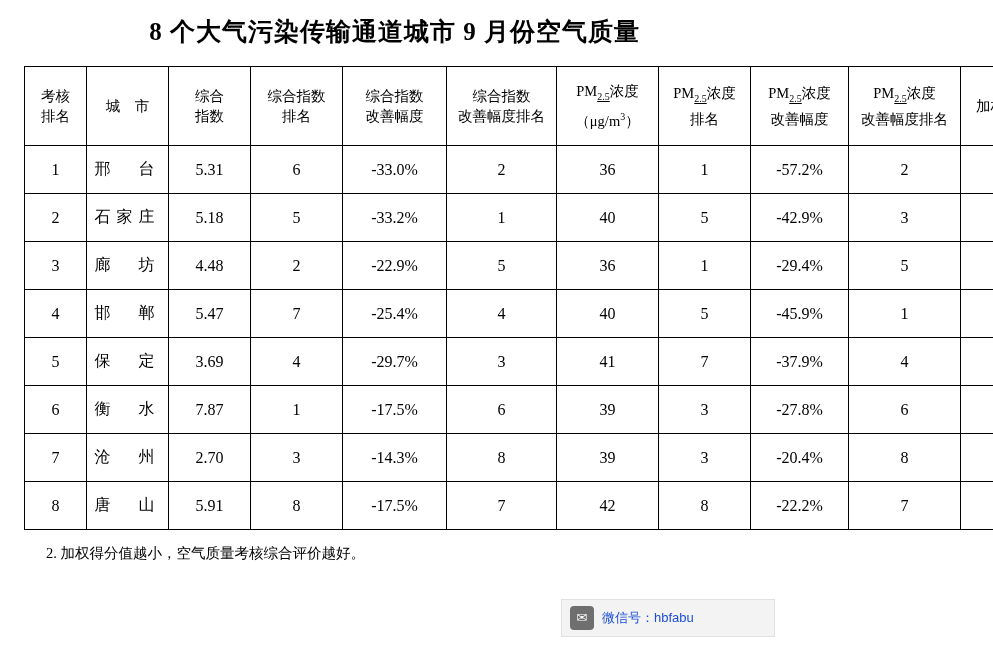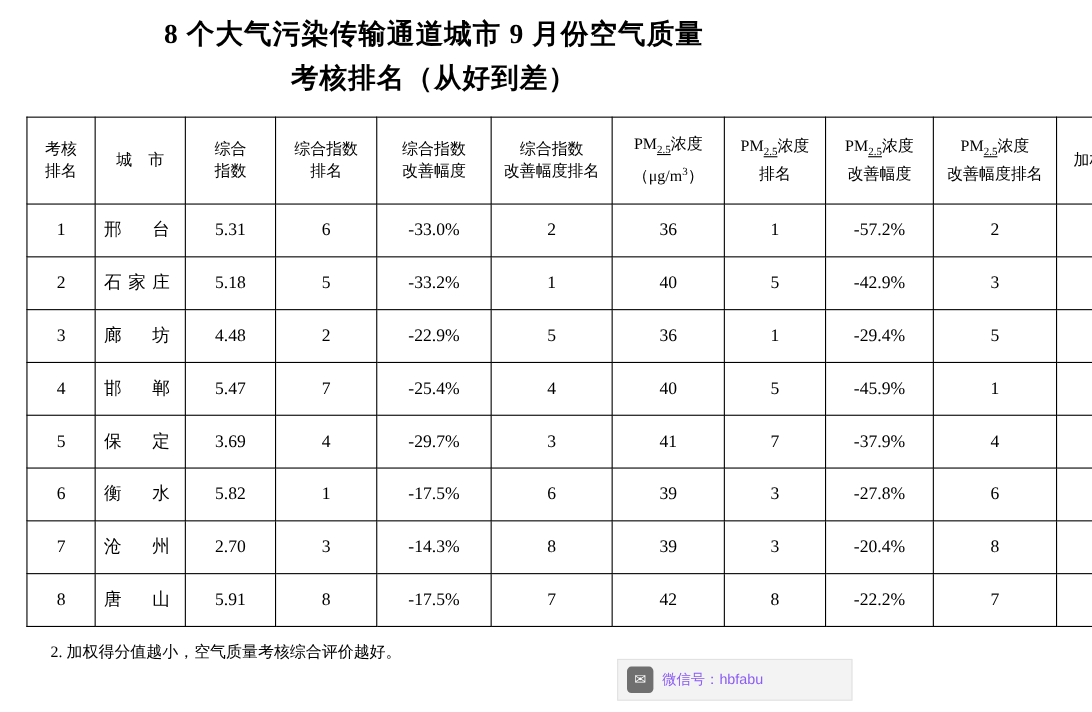--- a/index.html
+++ b/index.html
@@ -104,33 +104,32 @@
     background: #6f6f6f;
     color: #ffffff;
     font-size: 13px;
     display: flex;
     align-items: center;
     justify-content: center;
     flex: 0 0 auto;
   }
   .wm-text {
     font-size: 13px;
-    color: #8b5cf6;
+    color: #1d4ed8;
     font-family: "Liberation Sans", sans-serif;
     white-space: nowrap;
   }
 </style>
 </head>
 <body>
 
 <div class="page">
 
   <div class="title-block">
     <div class="title-line">8 个大气污染传输通道城市 9 月份空气质量</div>
-    <div class="title-line">考核排名（从好到差）</div>
   </div>
 
   <div class="table-wrap">
     <table class="aq">
       <colgroup>
         <col style="width:62px">
         <col style="width:82px">
         <col style="width:82px">
         <col style="width:92px">
         <col style="width:104px">
@@ -249,21 +248,21 @@
           <td>3</td>
           <td>41</td>
           <td>7</td>
           <td>-37.9%</td>
           <td>4</td>
           <td>4.3</td>
         </tr>
         <tr>
           <td>6</td>
           <td class="city-cell">衡　水</td>
-          <td>5.82</td>
+          <td>7.87</td>
           <td>1</td>
           <td>-17.5%</td>
           <td>6</td>
           <td>39</td>
           <td>3</td>
           <td>-27.8%</td>
           <td>6</td>
           <td>4.4</td>
         </tr>
         <tr>

